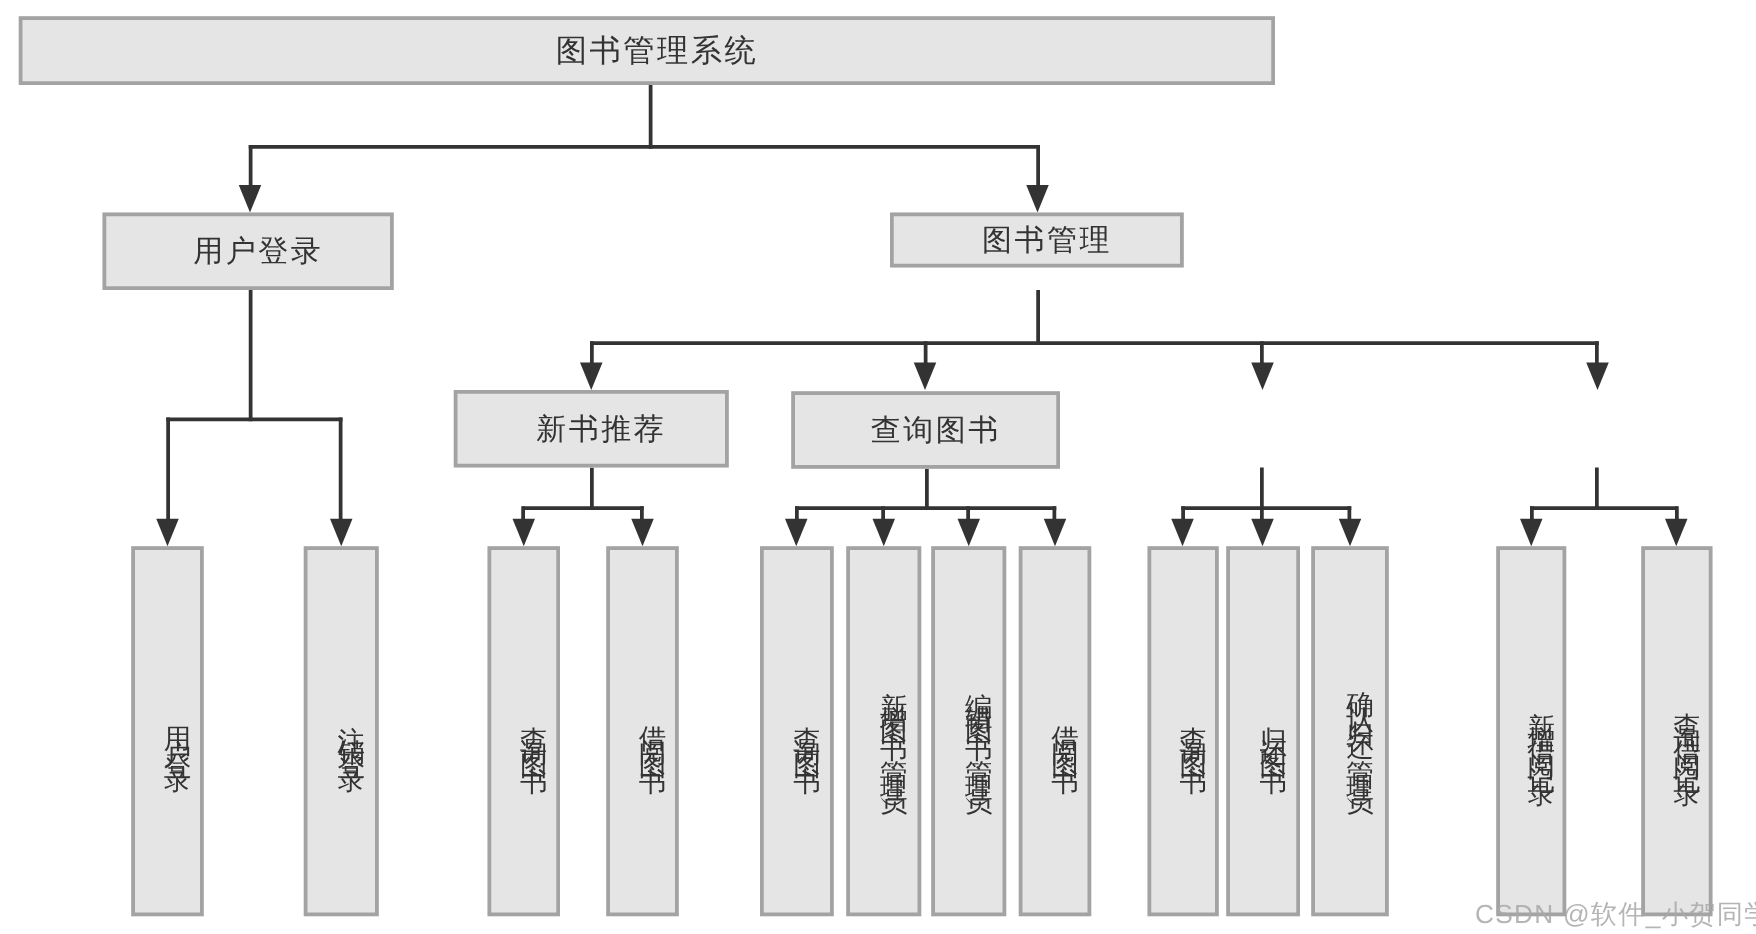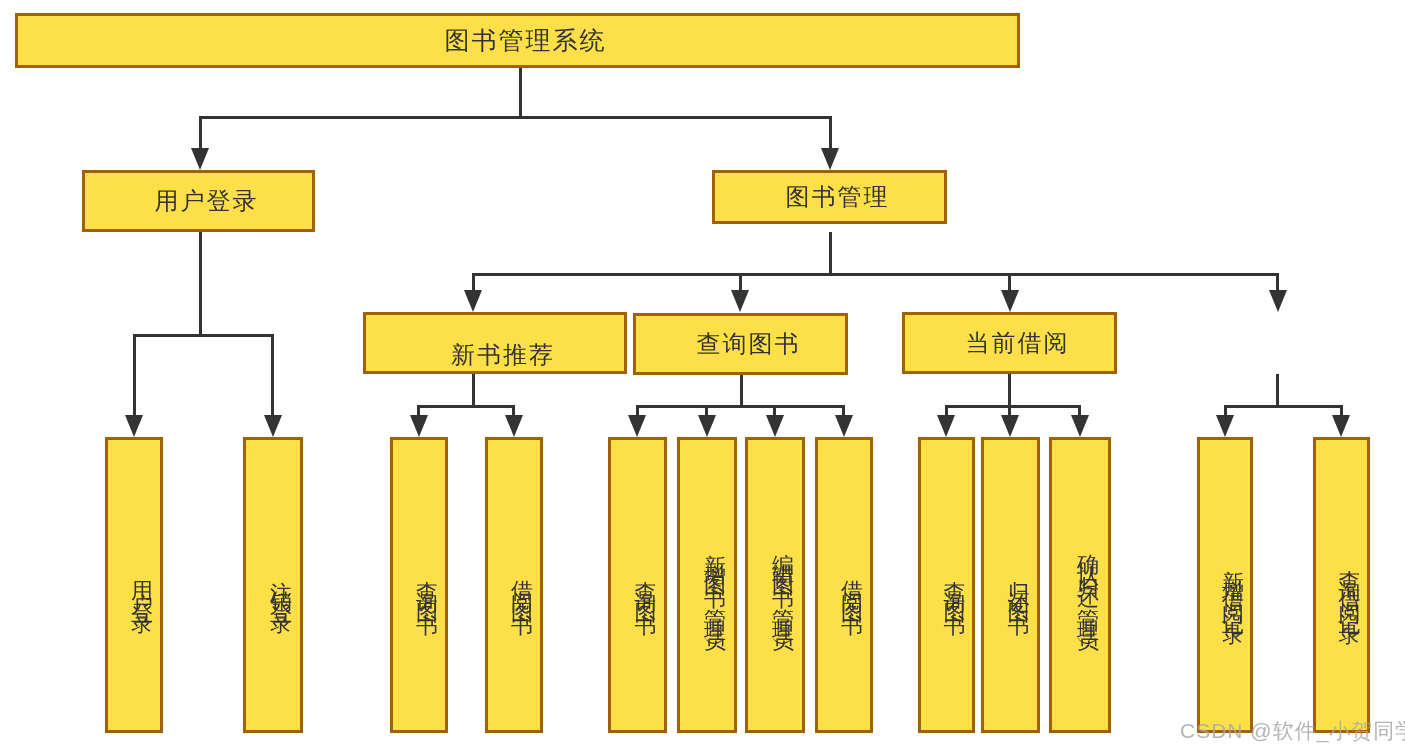--- a/index.html
+++ b/index.html
@@ -2,22 +2,22 @@
 <html><head>
 <meta charset="utf-8">
 <style>
   html,body{margin:0;padding:0;background:#ffffff;}
   body{font-family:"Liberation Sans","DejaVu Sans",sans-serif;}
   #stage{position:relative;width:1405px;height:747px;background:#ffffff;overflow:hidden;}
 
   .node{
     position:absolute;
     box-sizing:border-box;
-    border:3px solid #a16207;
-    background:#fde047;
+    border:3px solid #a3a3a3;
+    background:#e5e5e5;
     display:flex;
     align-items:center;
     justify-content:center;
     color:#333333;
     font-size:24px;
     letter-spacing:2px;
     white-space:nowrap;
     padding-left:16px;
   }
   .root-node{font-size:25px;}
@@ -117,35 +117,32 @@
   </div>
 
   <div class="node root-node" style="left:15px;top:13px;width:1005px;height:55px;">
     <span>图书管理系统</span>
   </div>
 
   <div class="node" style="left:82px;top:170px;width:233px;height:62px;">
     <span>用户登录</span>
   </div>
 
-  <div class="node" style="left:712px;top:170px;width:235px;height:54px;">
+  <div class="node" style="left:712px;top:170px;width:235px;height:44px;">
     <span>图书管理</span>
   </div>
 
-  <div class="node" style="left:363px;top:312px;width:264px;height:62px;align-items:flex-end;">
+  <div class="node" style="left:363px;top:312px;width:220px;height:62px;">
     <span>新书推荐</span>
   </div>
 
   <div class="node" style="left:633px;top:313px;width:215px;height:62px;">
     <span>查询图书</span>
   </div>
 
-  <div class="node" style="left:902px;top:312px;width:215px;height:62px;">
-    <span>当前借阅</span>
-  </div>
 
 
   <div class="node leaf" style="left:105px;top:437px;width:58px;height:296px;">
     <span class="vtext">用户登录</span>
   </div>
 
   <div class="node leaf" style="left:243px;top:437px;width:60px;height:296px;">
     <span class="vtext">注销登录</span>
   </div>
 

